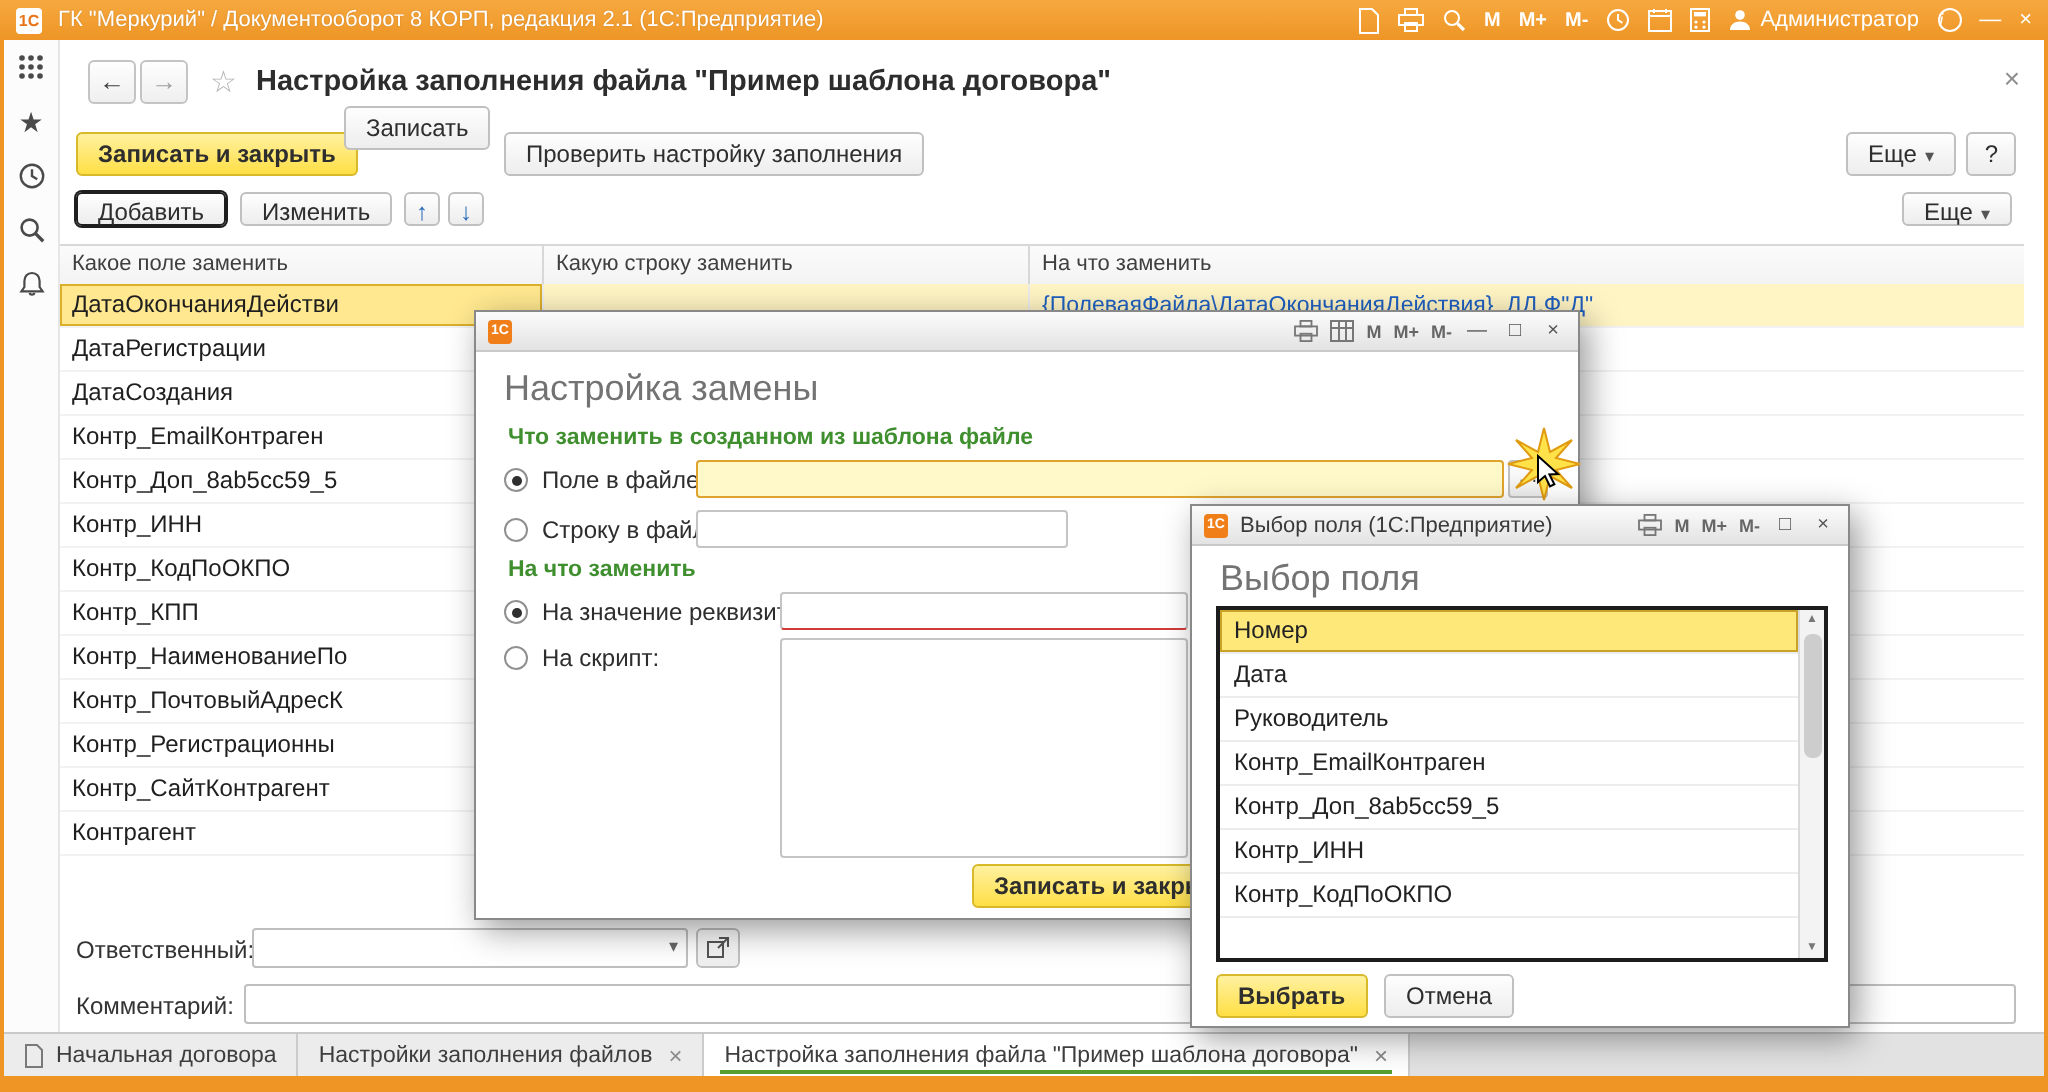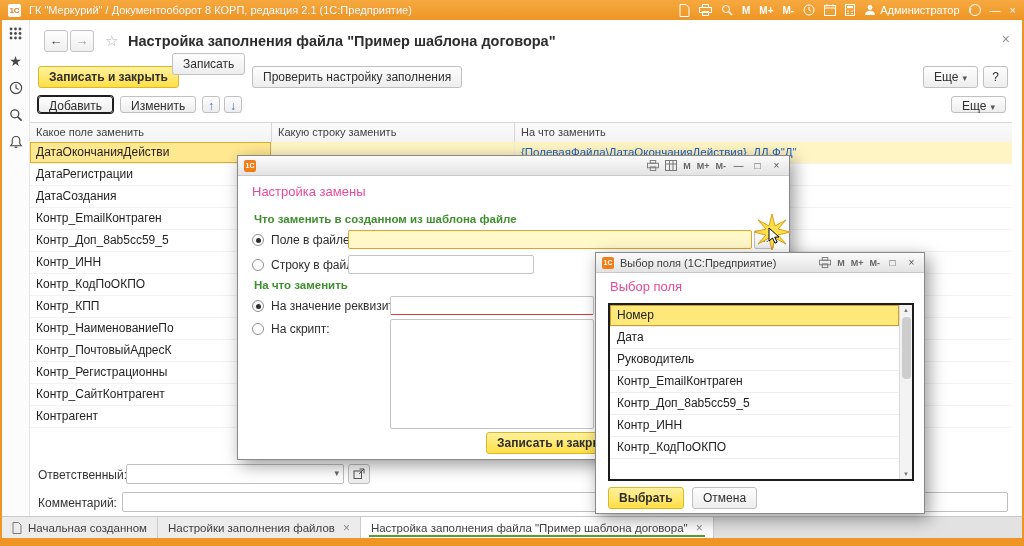--- a/index.html
+++ b/index.html
@@ -60,21 +60,21 @@
 
 .dialog{position:absolute;background:#fff;border:1px solid #898989;box-shadow:4px 5px 16px rgba(0,0,0,.4)}
 #dlg1{left:237px;top:155px;width:553px;height:305px;z-index:10}
 #dlg2{left:595px;top:252px;width:330px;height:262px;z-index:20}
 .dtitle{height:20px;background:linear-gradient(#FBFBFB,#E3E3E3);border-bottom:1px solid #C9C9C9;display:flex;align-items:center;font-size:11px;color:#3A3A3A;padding:0 6px;gap:6px;cursor:default}
 .dtitle .grow{flex:1}
 .dlogo{width:12px;height:12px;background:#F07F1A;border-radius:2px;color:#fff;font-size:7px;font-weight:bold;display:flex;align-items:center;justify-content:center;flex:0 0 auto}
 .dti{color:#6B6B6B;display:flex;align-items:center;cursor:pointer}
 .dmem{font-size:9px;font-weight:bold;color:#666;cursor:pointer}
 .win-btn{width:13px;text-align:center;color:#555;font-size:10px;cursor:pointer}
-.dheading{position:absolute;font-size:13px;color:#ec4899}
+.dheading{position:absolute;font-size:18px;color:#737373}
 .gsec{position:absolute;font-size:11.5px;font-weight:bold;color:#3F8F2F}
 .frow{position:absolute;display:flex;align-items:center;gap:7px}
 .radio{width:12px;height:12px;border:1px solid #909090;border-radius:50%;background:#fff;flex:0 0 auto;position:relative;cursor:pointer}
 .radio.on::after{content:"";position:absolute;left:3px;top:3px;width:5px;height:5px;border-radius:50%;background:#2F2F2F}
 .rlabel{font-size:12px;color:#2E2E2E}
 .dinp{position:absolute;height:19px;background:#fff;border:1px solid #C4C4C4;border-radius:2px}
 #f-field{left:110px;top:74px;width:404px;background:#FFF9C9;border-color:#E0A32E}
 #f-choose{left:516px;top:74px;width:20px;height:19px;border:1px solid #C0C0C0;border-radius:2px;background:linear-gradient(#FEFEFE,#EDEDED);font-size:10px;line-height:16px;text-align:center;cursor:pointer;position:absolute;color:#444}
 #f-string{left:110px;top:99px;width:186px}
 #f-value{left:152px;top:140px;width:204px;border-bottom:1px solid #D13B3B}
@@ -305,21 +305,21 @@
       </svg>
   </div>
   <div class="flabel" style="left:38px;top:496px">Комментарий:</div>
   <div class="inp" style="left:122px;top:492px;right:16px"></div>
 
   <div class="tabbar">
     <div class="tab">
       <svg width="10" height="12" viewBox="0 0 10 12">
           <path d="M1 .5h5.5L9 3v8.5H1z" fill="none" stroke="#7A7A7A"></path>
         </svg>
-      <span>Начальная созданном</span>
+      <span>Начальная договора</span>
     </div>
     <div class="tab">
       <span>Настройки заполнения файлов</span>
       <span class="x">×</span>
     </div>
     <div class="tab active">
       <span>Настройка заполнения файла "Пример шаблона договора"</span>
       <span class="x">×</span>
     </div>
   </div>

